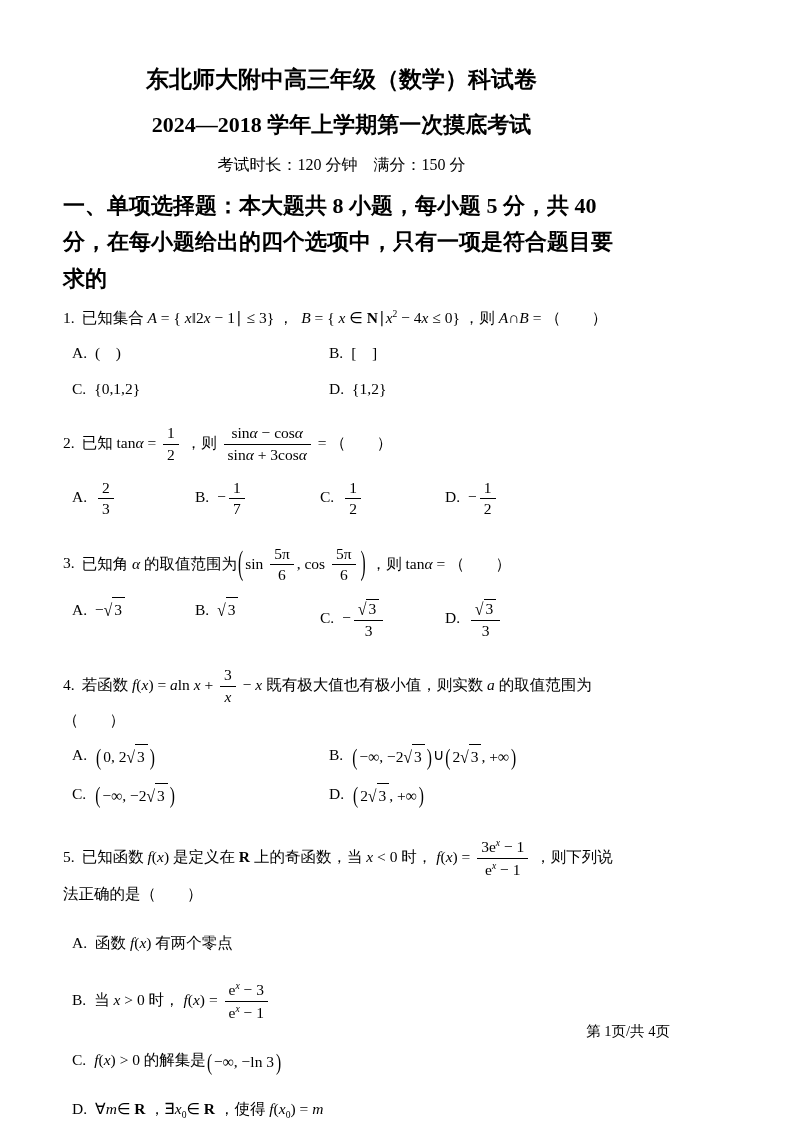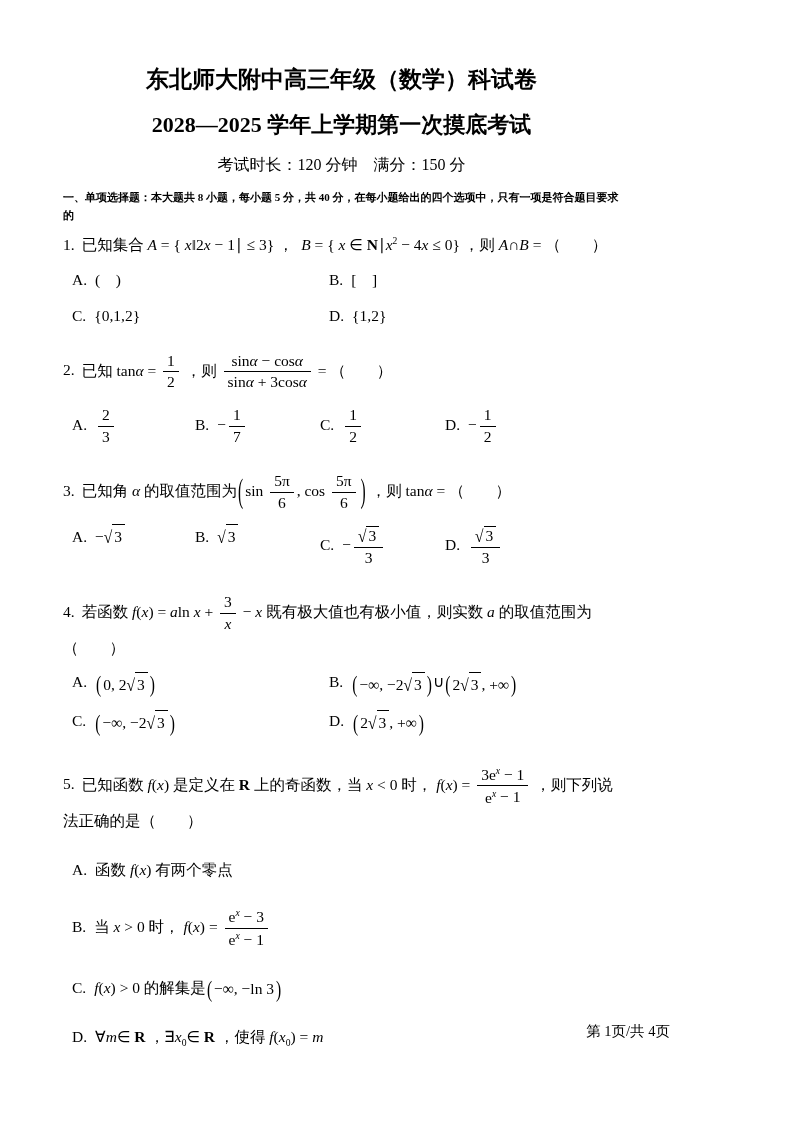--- a/index.html
+++ b/index.html
@@ -9,21 +9,21 @@
     background:#ffffff;color:#000000;
     font-family:"Liberation Serif", serif;
     box-sizing:border-box;
     padding:64px 58px 0 63px;
     overflow:hidden;
   }
   .h-title{font-size:23px;font-weight:bold;text-align:center;margin:0 0 15px;}
   .h-sub{font-size:22px;font-weight:bold;text-align:center;margin:0 0 15px;}
   .h-authors{font-size:16px;font-weight:bold;text-align:center;margin:0 0 10px;}
   .h-exam{font-size:16px;font-weight:normal;text-align:center;margin:0 0 12px;}
-  .sec{font-size:11px;font-weight:bold;line-height:1.65;margin:0;}
+  .sec{font-size:22px;font-weight:bold;line-height:1.65;margin:0;}
 
   .question{margin-top:22px;}
   #questions .question:nth-child(1){margin-top:9px;}
   #questions .question:nth-child(4){}
   #questions .question:nth-child(5){margin-top:28px;}
   .stem{font-size:15.5px;line-height:1.6;}
   .qnum{margin-right:7px;}
   .opts{margin-top:10px;}
   .opts.grid2{display:grid;grid-template-columns:257px 1fr;row-gap:13px;padding-left:9px;}
   .opts.grid4{display:grid;grid-template-columns:123px 125px 125px 1fr;padding-left:9px;}
@@ -47,21 +47,21 @@
   .bpc{display:inline-block;padding:0 1px;}
   sup,sub{font-size:62%;}
 
   .footer{position:absolute;left:0;right:8px;top:1022px;text-align:right;font-size:14.5px;}
 </style>
 </head>
 <body>
 
 <div class="page">
   <h1 class="h-title">东北师大附中高三年级（数学）科试卷</h1>
-  <h2 class="h-sub">2028—2025 学年上学期第一次摸底考试</h2>
+  <h2 class="h-sub">2024—2018 学年上学期第一次摸底考试</h2>
   <div class="h-exam">考试时长：120 分钟　满分：150 分</div>
   <div class="sec">一、单项选择题：本大题共 8 小题，每小题 5 分，共 40 分，在每小题给出的四个选项中，只有一项是符合题目要求的</div>
 
   <div id="questions">
       <div class="question">
         <div class="stem"><span class="qnum mr">1.</span><span class="mr">已知集合 </span><span class="mi">A</span><span class="mr"> = { </span><span class="mi">x</span><span class="mr">‖2</span><span class="mi">x</span><span class="mr"> − 1∣ ≤ 3} ，  </span><span class="mi">B</span><span class="mr"> = { </span><span class="mi">x</span><span class="mr"> ∈ </span><span class="mb">N</span><span class="mr">∣</span><span class="supw"><span class="mi">x</span><sup><span class="mr">2</span></sup></span><span class="mr"> − 4</span><span class="mi">x</span><span class="mr"> ≤ 0} ，则 </span><span class="mi">A</span><span class="mr">∩</span><span class="mi">B</span><span class="mr"> = （　　）</span></div>
         <div class="opts grid2">
           <div class="option"><span class="olabel mr">A.</span><span class="ocontent"><span class="mr">(　)</span></span></div>
           <div class="option"><span class="olabel mr">B.</span><span class="ocontent"><span class="mr">[　]</span></span></div>
           <div class="option"><span class="olabel mr">C.</span><span class="ocontent"><span class="mr">{0,1,2}</span></span></div>

